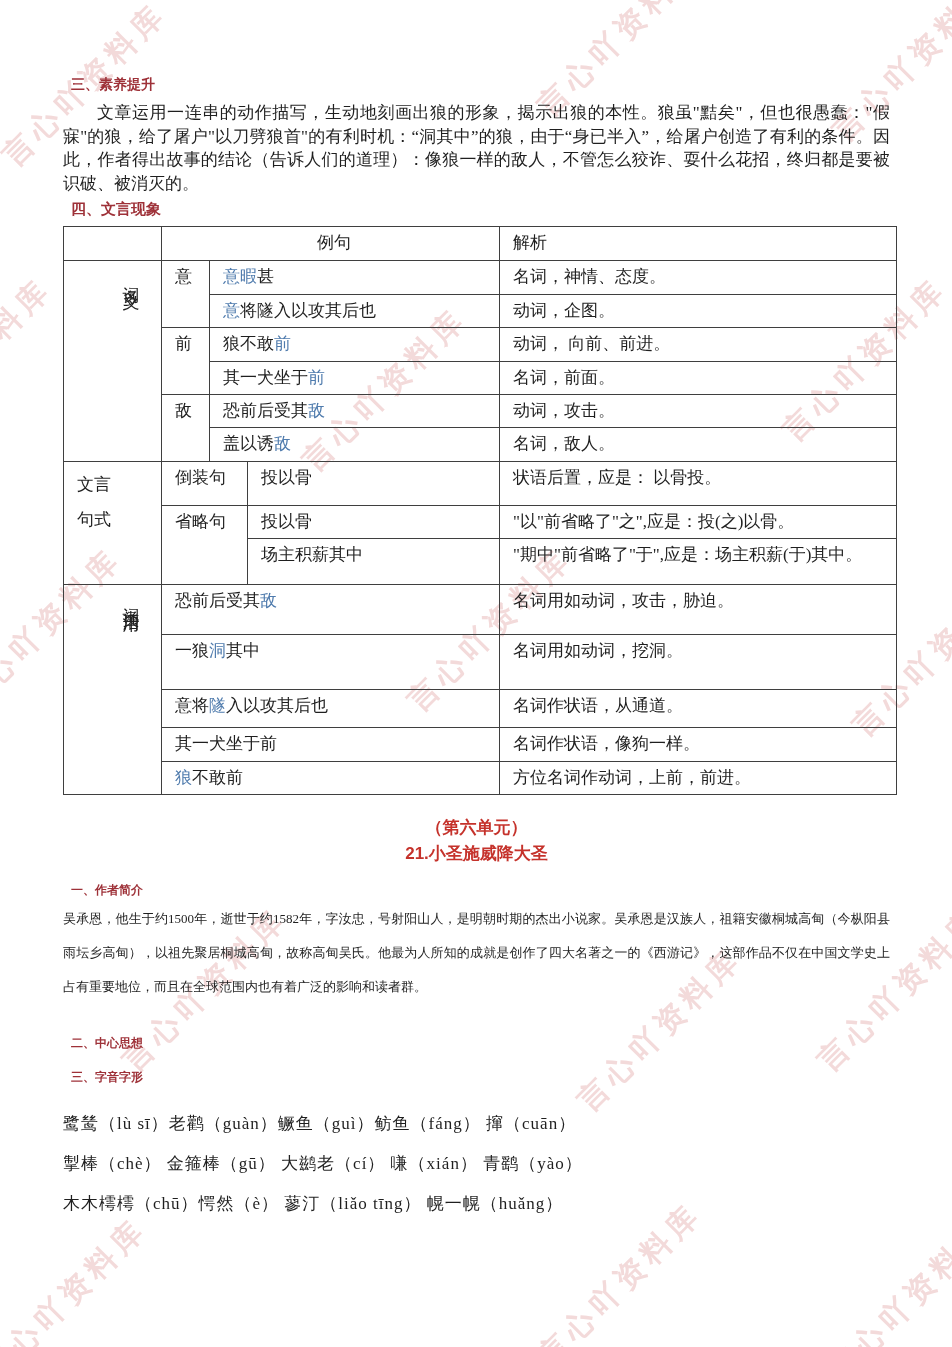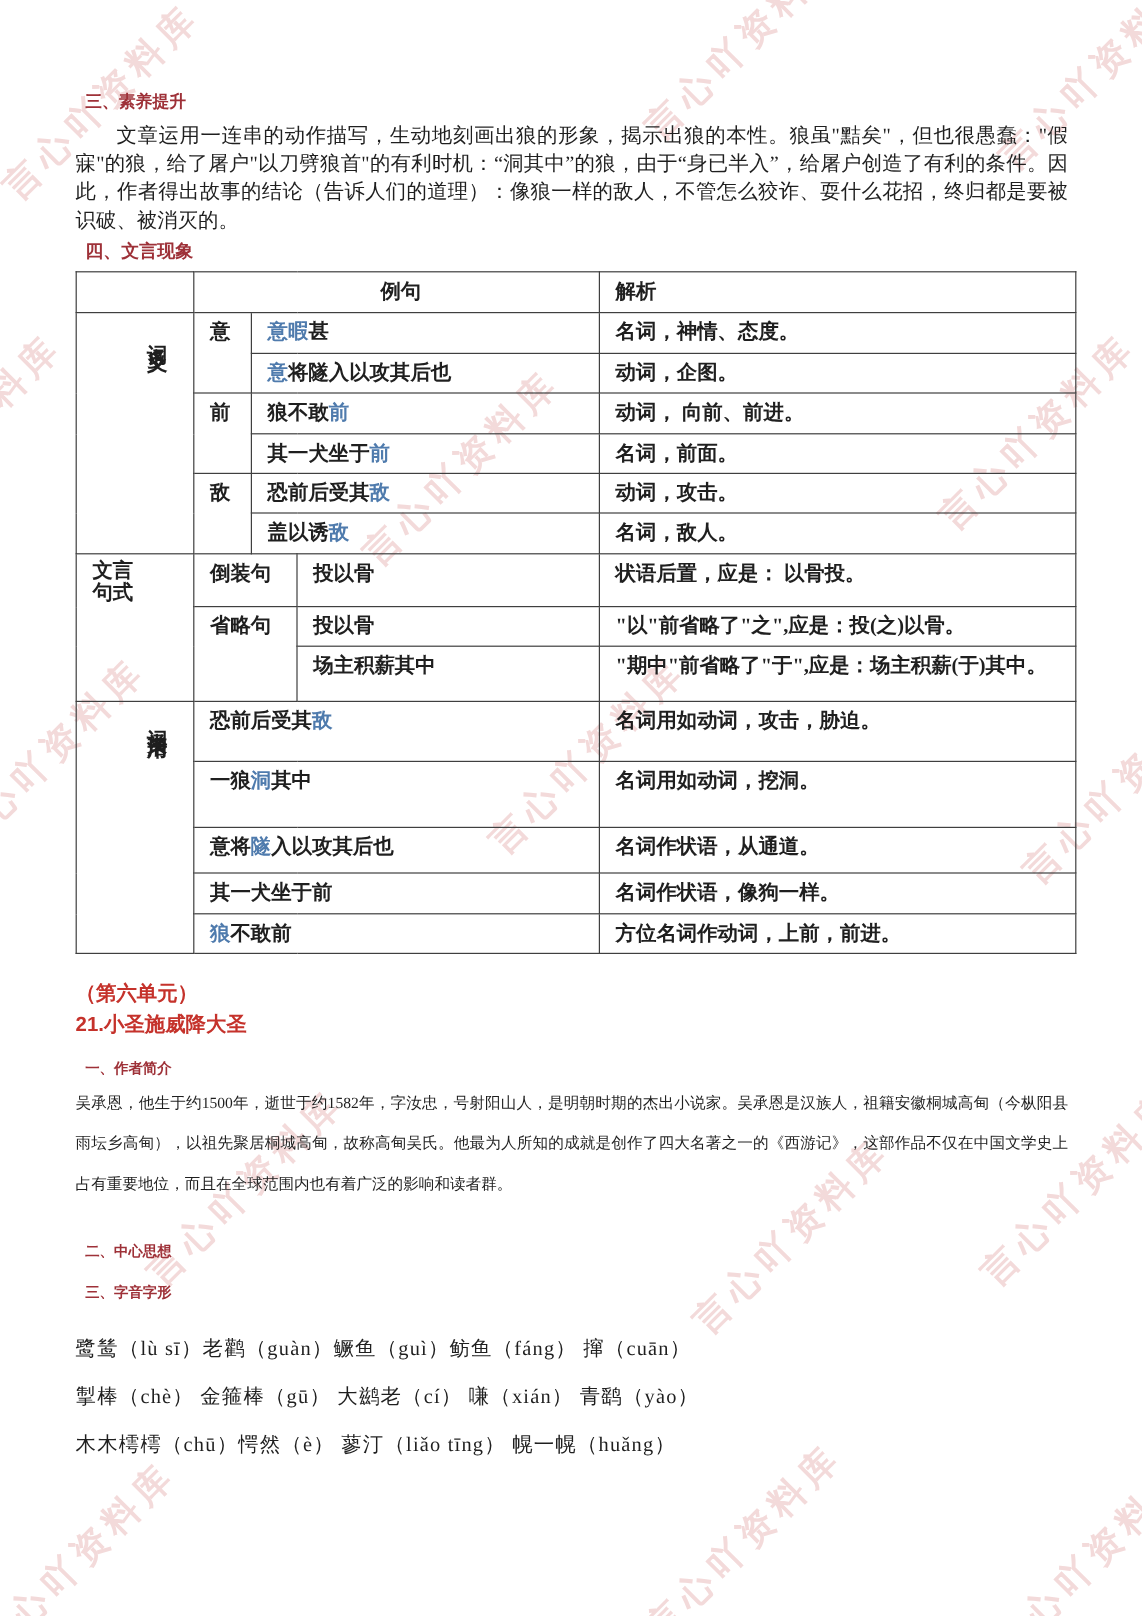--- a/index.html
+++ b/index.html
@@ -18,39 +18,39 @@
       letter-spacing:6px;color:var(--wm);white-space:nowrap;
       font-family:"Liberation Sans",sans-serif;font-weight:bold;}
   .content{position:relative;z-index:1;padding:0 62px 0 63px;}
   .sec-head{font-family:"Liberation Sans",sans-serif;font-weight:bold;color:var(--red-section);
             font-size:14px;padding-left:8px;}
   .h-suyang{padding-top:76px;margin-bottom:7px;}
   .h-wenyan{font-size:15px;margin-top:5px;margin-bottom:7px;}
   .h-small{font-size:12px;}
   .para{font-size:17px;line-height:23.5px;text-align:justify;text-justify:inter-character;}
   .para-indent{text-indent:2em;}
-  .unit-block{text-align:left;margin-top:20px;line-height:26px;}
+  .unit-block{text-align:center;margin-top:20px;line-height:26px;}
   .unit-line{font-family:"Liberation Sans",sans-serif;font-weight:bold;color:var(--red-unit);font-size:17px;}
   .h-author{margin-top:15px;}
   .wide-para{font-size:13px;line-height:34px;text-align:justify;text-justify:inter-character;margin-top:3px;}
   .h-theme{margin-top:31px;}
   .theme-para{line-height:37px;}
   .h-phon{margin-top:17px;margin-bottom:18px;}
   .pinyin-line{font-size:17px;line-height:40px;letter-spacing:1px;}
   
-  table.grammar{border-collapse:collapse;width:833px;table-layout:fixed;margin-top:2px;font-weight:bold;}
+  table.grammar{border-collapse:collapse;width:833px;table-layout:fixed;margin-top:2px;}
   table.grammar td{border:1px solid var(--border);font-size:17px;vertical-align:top;
                    padding:5px 6px 4px 13px;line-height:21px;}
   td.head{text-align:center;vertical-align:middle;padding:4px 0;}
   td.head-analysis{text-align:left;padding-left:48px;}
   td.blank{padding:0;}
   td.v-label{vertical-align:middle;text-align:center;padding:0;}
   td.v-label .vtext{writing-mode:vertical-rl;letter-spacing:3px;display:inline-block;margin-left:30px;}
   td.h-label{padding:7px 0 0 12px;}
-  td.h-label .htext{display:inline-block;width:2.3em;line-height:18px;}
+  td.h-label .htext{display:inline-block;width:2.3em;line-height:35px;}
   td.word{text-align:left;padding-left:14px;padding-top:6px;}
   td.word-h{padding-left:11px;}
   span.blue{color:var(--blue);}
 </style>
 </head>
 <body>
 
 <div id="watermarks">
     <div class="wm" style="left: 85px; top: 85px;">言心吖资料库</div>
     <div class="wm" style="left: 620px; top: 35px;">言心吖资料库</div>

